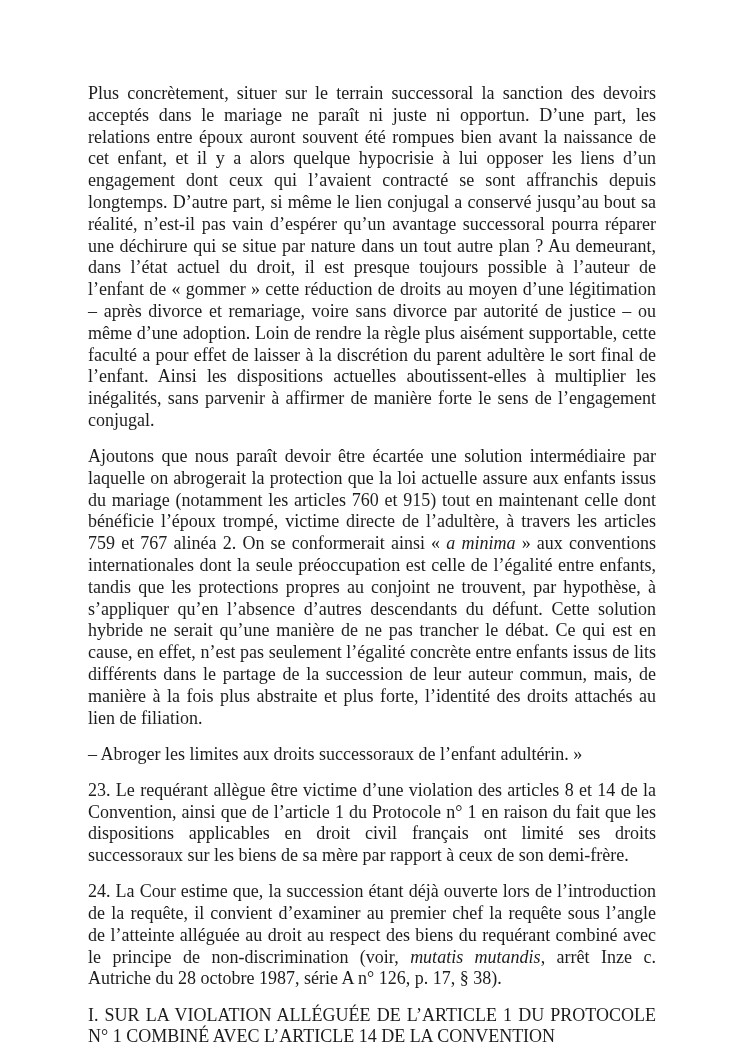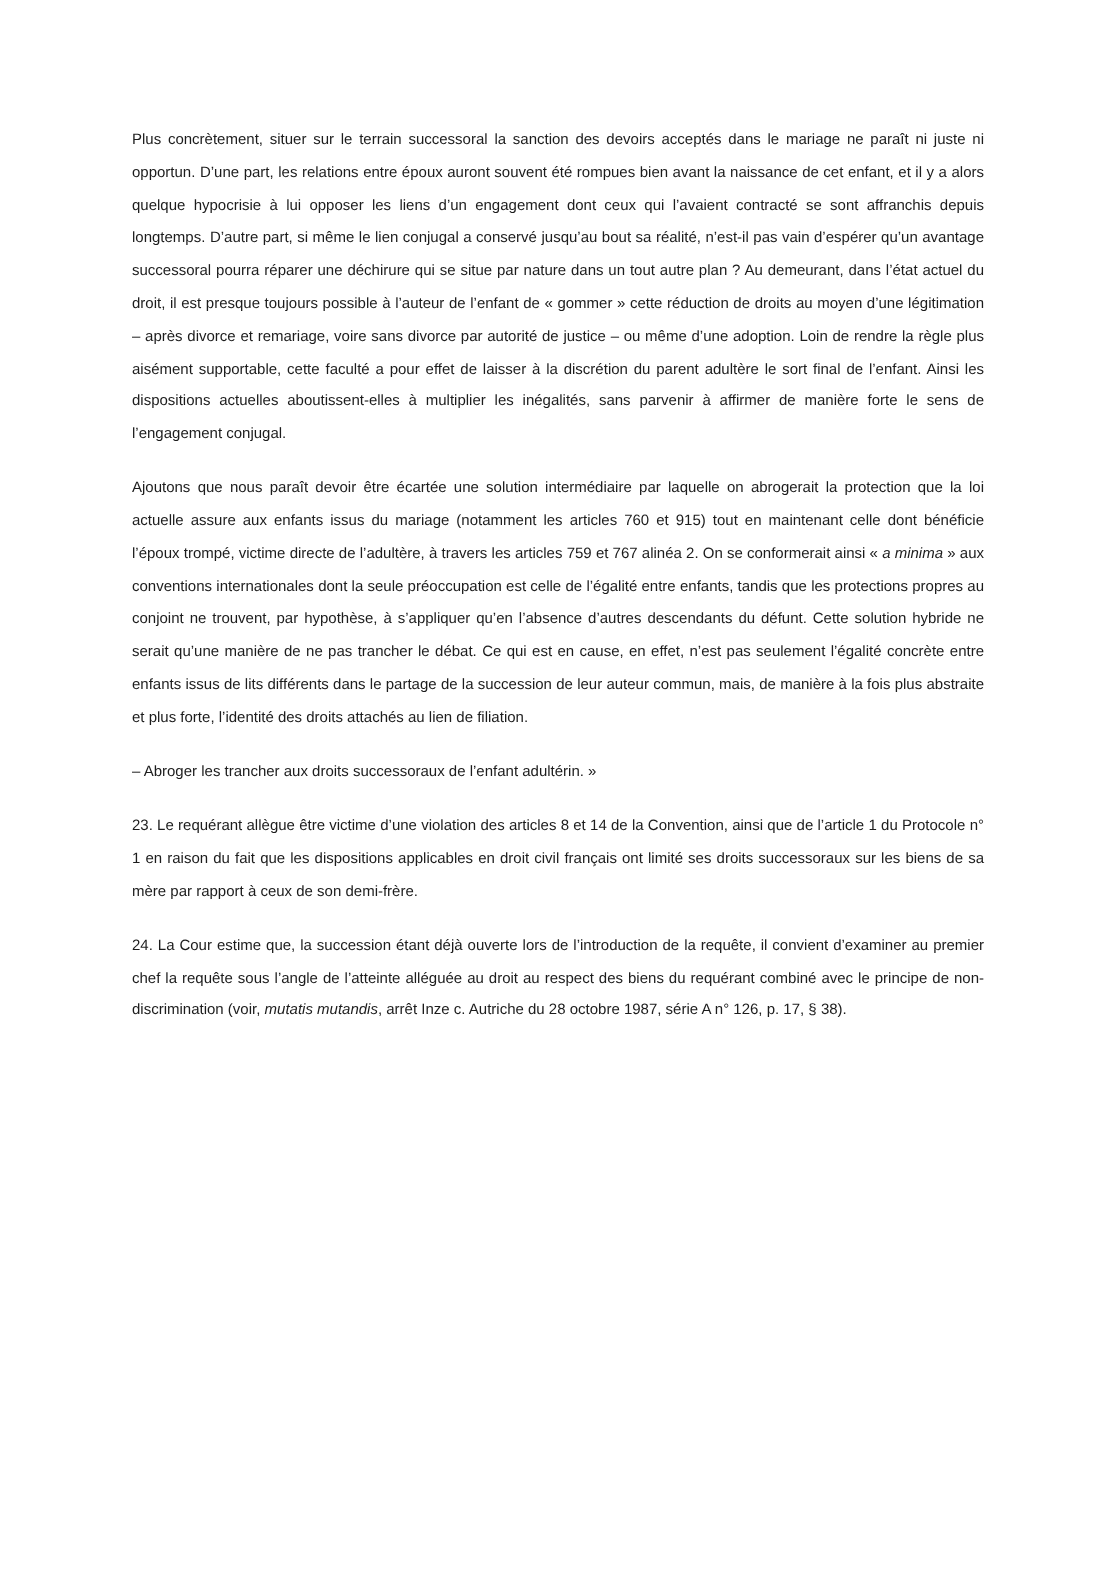--- a/index.html
+++ b/index.html
@@ -15,37 +15,38 @@
     overflow: hidden;
   }
   .text-block {
     position: absolute;
     left: 88px;
     top: 83px;
     width: 568px;
   }
   .para {
     margin: 0 0 14.3px 0;
-    font-family: Liberation Sans, sans-serif;
-    font-size: 10px;
+    font-family: Liberation Serif, serif;
+    font-size: 18px;
     line-height: 21.8px;
     text-align: justify;
     color: #1c1c1c;
   }
   .para.single {
     text-align: left;
   }
   .it {
     font-style: italic;
   }
 </style>
 </head>
 <body>
 
 <div class="page">
   <div class="text-block" id="text-block">
       <p class="para body"><span>Plus concrètement, situer sur le terrain successoral la sanction des devoirs acceptés dans le mariage ne paraît ni juste ni opportun. D’une part, les relations entre époux auront souvent été rompues bien avant la naissance de cet enfant, et il y a alors quelque hypocrisie à lui opposer les liens d’un engagement dont ceux qui l’avaient contracté se sont affranchis depuis longtemps. D’autre part, si même le lien conjugal a conservé jusqu’au bout sa réalité, n’est-il pas vain d’espérer qu’un avantage successoral pourra réparer une déchirure qui se situe par nature dans un tout autre plan ? Au demeurant, dans l’état actuel du droit, il est presque toujours possible à l’auteur de l’enfant de « gommer » cette réduction de droits au moyen d’une légitimation – après divorce et remariage, voire sans divorce par autorité de justice – ou même d’une adoption. Loin de rendre la règle plus aisément supportable, cette faculté a pour effet de laisser à la discrétion du parent adultère le sort final de l’enfant. Ainsi les dispositions actuelles aboutissent-elles à multiplier les inégalités, sans parvenir à affirmer de manière forte le sens de l’engagement conjugal.</span></p>
       <p class="para body"><span>Ajoutons que nous paraît devoir être écartée une solution intermédiaire par laquelle on abrogerait la protection que la loi actuelle assure aux enfants issus du mariage (notamment les articles 760 et 915) tout en maintenant celle dont bénéficie l’époux trompé, victime directe de l’adultère, à travers les articles 759 et 767 alinéa 2. On se conformerait ainsi « </span><span class="it">a minima</span><span> » aux conventions internationales dont la seule préoccupation est celle de l’égalité entre enfants, tandis que les protections propres au conjoint ne trouvent, par hypothèse, à s’appliquer qu’en l’absence d’autres descendants du défunt. Cette solution hybride ne serait qu’une manière de ne pas trancher le débat. Ce qui est en cause, en effet, n’est pas seulement l’égalité concrète entre enfants issus de lits différents dans le partage de la succession de leur auteur commun, mais, de manière à la fois plus abstraite et plus forte, l’identité des droits attachés au lien de filiation.</span></p>
-      <p class="para single"><span>– Abroger les trancher aux droits successoraux de l’enfant adultérin. »</span></p>
+      <p class="para single"><span>– Abroger les limites aux droits successoraux de l’enfant adultérin. »</span></p>
       <p class="para body"><span>23. Le requérant allègue être victime d’une violation des articles 8 et 14 de la Convention, ainsi que de l’article 1 du Protocole n° 1 en raison du fait que les dispositions applicables en droit civil français ont limité ses droits successoraux sur les biens de sa mère par rapport à ceux de son demi-frère.</span></p>
       <p class="para body"><span>24. La Cour estime que, la succession étant déjà ouverte lors de l’introduction de la requête, il convient d’examiner au premier chef la requête sous l’angle de l’atteinte alléguée au droit au respect des biens du requérant combiné avec le principe de non-discrimination (voir, </span><span class="it">mutatis mutandis</span><span>, arrêt Inze c. Autriche du 28 octobre 1987, série A n° 126, p. 17, § 38).</span></p>
+      <p class="para body"><span>I. SUR LA VIOLATION ALLÉGUÉE DE L’ARTICLE 1 DU PROTOCOLE N° 1 COMBINÉ AVEC L’ARTICLE 14 DE LA CONVENTION</span></p>
     </div>
 </div>
 
 </body></html>

